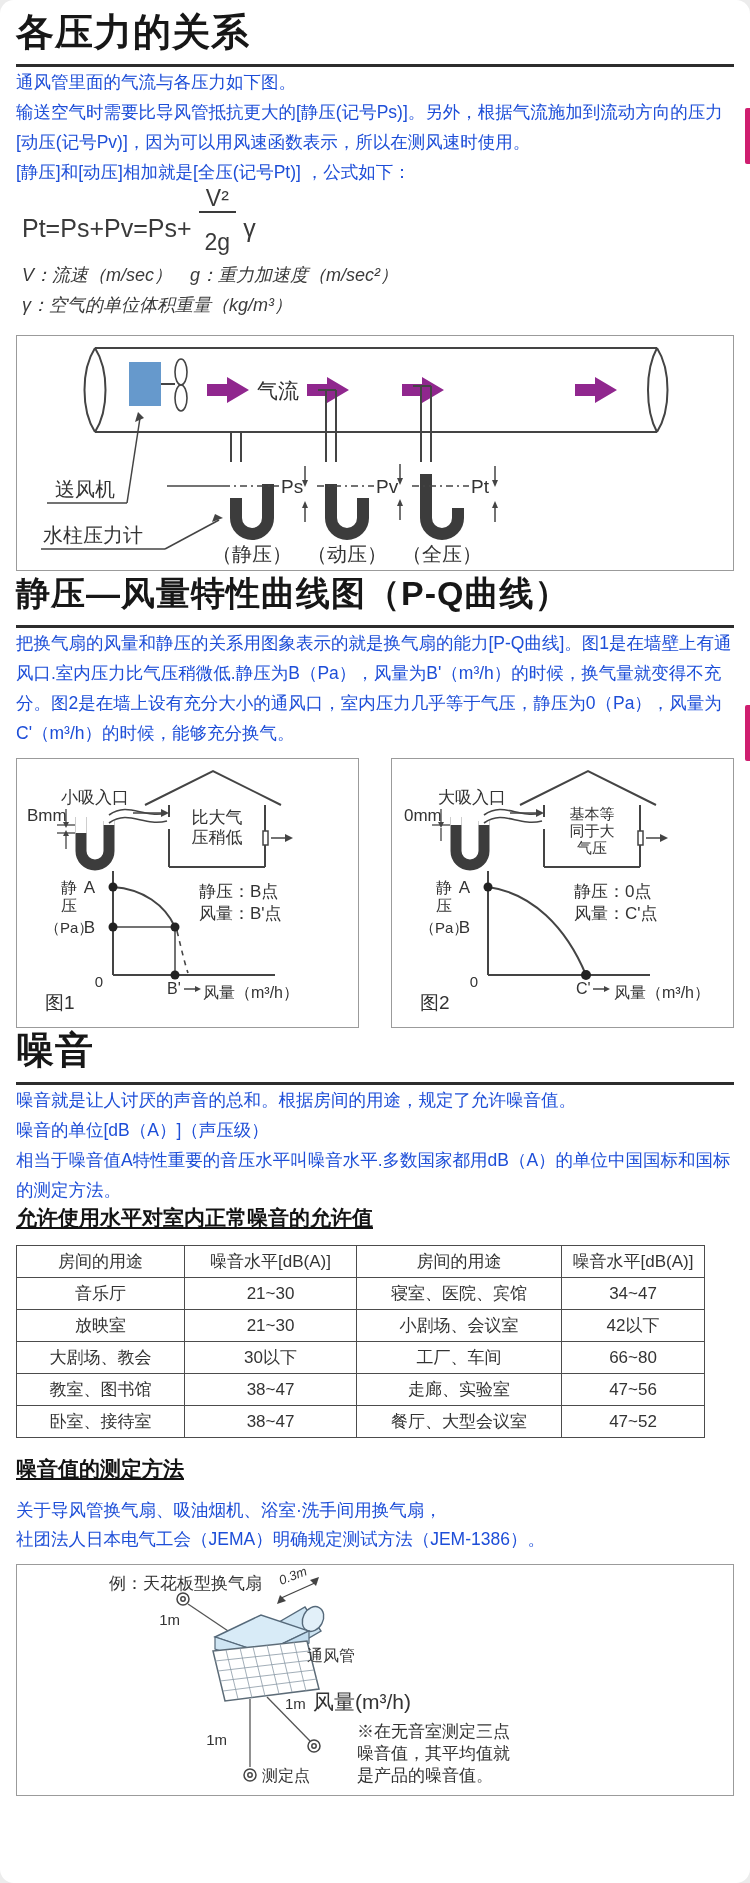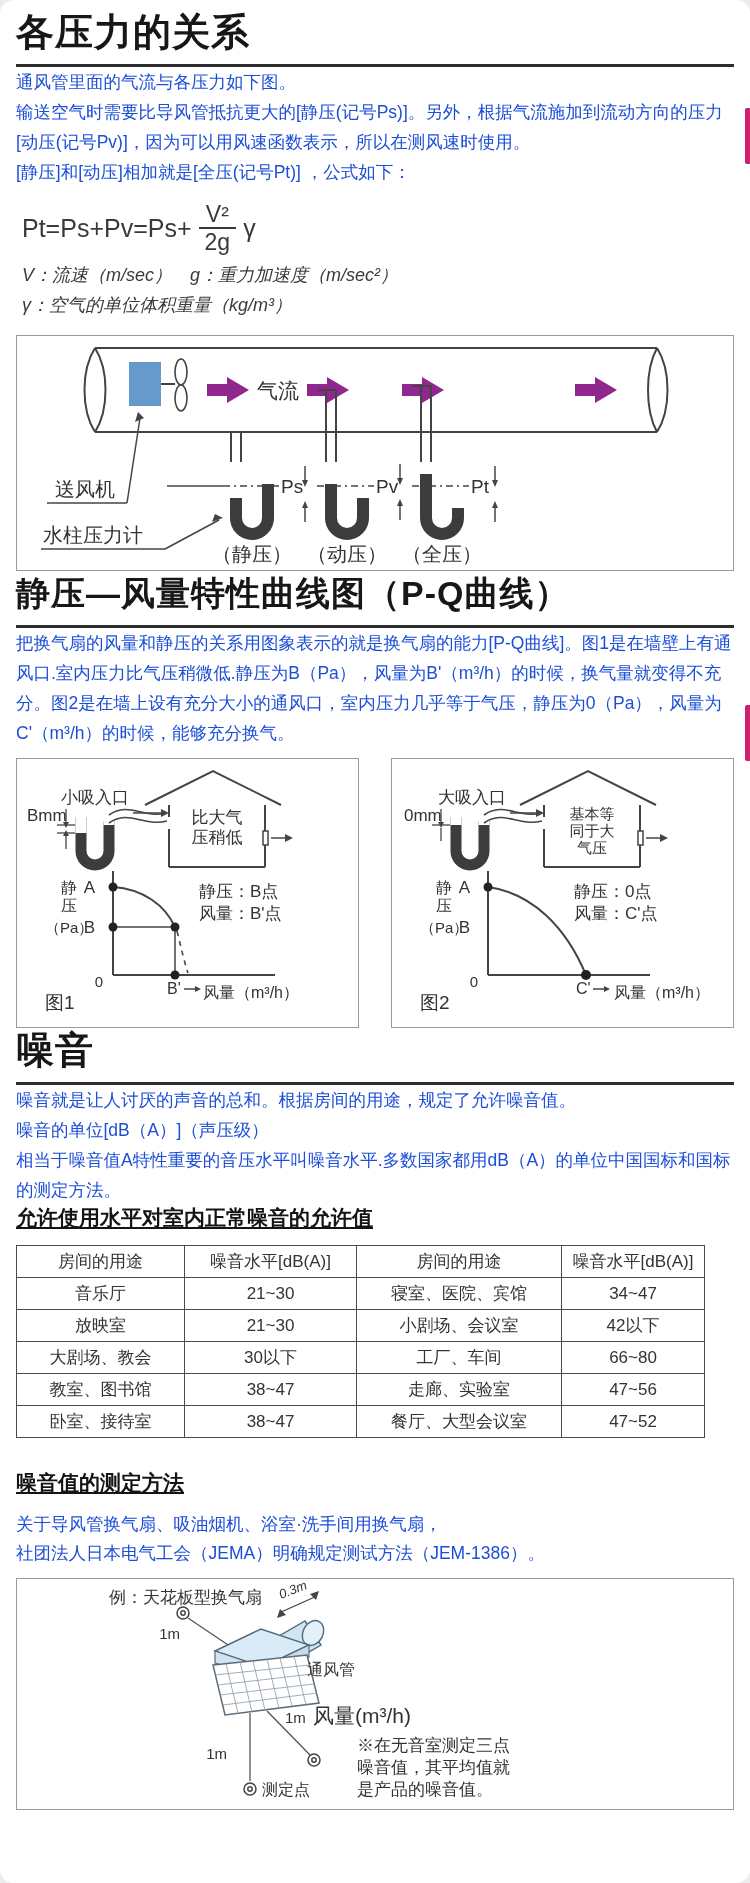--- a/index.html
+++ b/index.html
@@ -7,21 +7,21 @@
   .page{position:absolute;inset:0;background:#ffffff;border-radius:14px;box-sizing:border-box;
         padding:10px 16px 6px 16px;overflow:hidden;}
   .edge-tab{position:absolute;right:0;width:5px;border-radius:2px 0 0 2px;}
   h1.sec{font-size:38px;line-height:44px;font-weight:bold;color:#171717;margin:0;letter-spacing:1px;}
   h1.sec2{font-size:34px;}
   .rule{height:3px;background:#2d2d2d;margin-top:10px;}
   p.b{font-size:17.5px;line-height:30px;margin:0;color:#1d4ed8;}
   .mt12{margin-top:12px;} .mt10{margin-top:10px;} .mt26{margin-top:26px;}
   .formula{display:flex;align-items:center;font-size:25px;color:#3a3a3a;margin-top:10px;margin-left:6px;height:62px;}
   .frac{display:inline-flex;flex-direction:column;align-items:center;margin:0 7px;font-size:23px;line-height:26px;}
-  .frac .den{border-top:2px solid #3a3a3a;padding:0 6px;}
+  .frac .den{border-top:2px solid #3a3a3a;padding:16px 6px;}
   .frac .num{padding:0 6px;text-align:right;}
   .legend{font-size:18px;line-height:28px;margin:2px 0 0 6px;color:#3a3a3a;white-space:pre-wrap;font-style:italic;}
   .dbox{border:1px solid #9b9b9b;margin-top:16px;}
   .figrow{display:flex;justify-content:space-between;margin-top:10px;}
   .figbox{border:1px solid #9b9b9b;width:343px;box-sizing:border-box;}
   .subhead{font-size:21px;line-height:26px;font-weight:bold;color:#141414;margin:0;text-decoration:underline;}
   table.noise{border-collapse:collapse;width:688px;margin-top:14px;table-layout:fixed;}
   table.noise th,table.noise td{border:1.6px solid #4c4c4c;font-size:17px;font-weight:normal;
       color:#333;text-align:center;height:31px;padding:0 2px;}
   svg text{fill:#333;}
@@ -306,21 +306,21 @@
         </tr>
         <tr>
           <td>卧室、接待室</td>
           <td>38~47</td>
           <td>餐厅、大型会议室</td>
           <td>47~52</td>
         </tr>
       </tbody>
   </table>
 
-  <p class="subhead" style="margin-top:32px">噪音值的测定方法</p>
+  <p class="subhead" style="margin-top:18px">噪音值的测定方法</p>
   <p class="b" style="margin-top:14px;line-height:29px">关于导风管换气扇、吸油烟机、浴室·洗手间用换气扇，</p>
   <p class="b" style="line-height:29px">社团法人日本电气工会（JEMA）明确规定测试方法（JEM-1386）。</p>
 
   <div class="dbox" style="margin-top:10px">
     <svg width="688" height="226" viewBox="0 0 688 226">
       <text x="92" y="24" font-size="17">例：天花板型换气扇</text>
 
       <g stroke="#444" fill="none" stroke-width="1.5">
         <circle cx="166" cy="34" r="6"></circle>
           <circle cx="166" cy="34" r="2.2"></circle>

